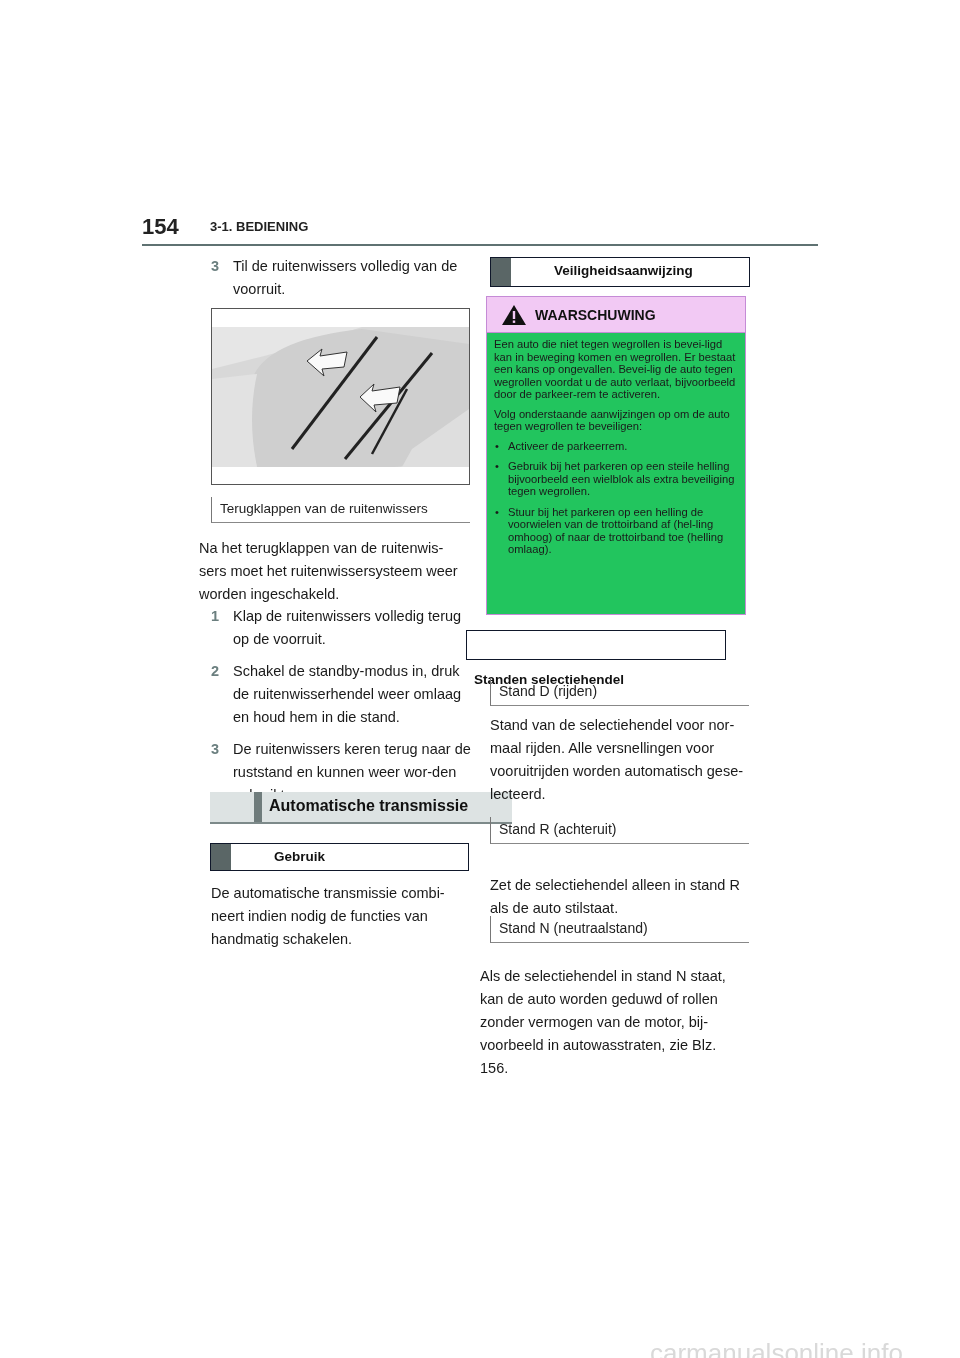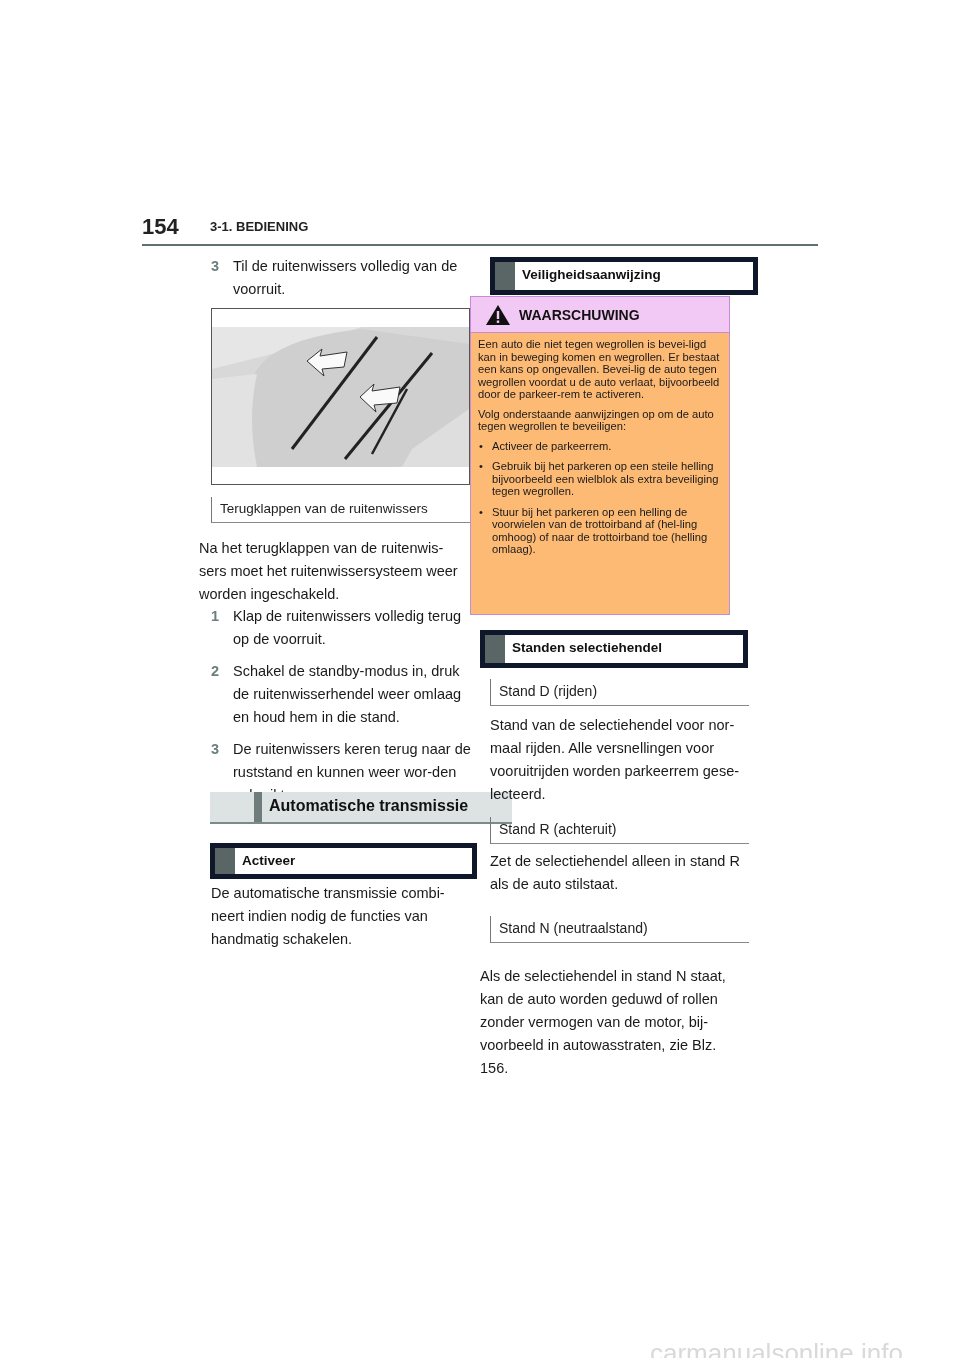--- a/index.html
+++ b/index.html
@@ -12,23 +12,23 @@
   .body-text { font-size:14.5px; line-height:23px; color:#1a1a1a; }
   .step { display:flex; }
   .step .num { width:22px; color:#6b7f7f; font-weight:bold; flex:none; }
   .figure { left:211px; top:308px; width:257px; height:175px; border:1px solid #555; background:#fff; }
   .caption-box { border-left:1px solid #777; border-bottom:1px solid #888; padding:4px 0 6px 8px; font-size:13.5px; color:#222; }
   .h-bar { display:flex; align-items:stretch; }
   .h-bar .blk { width:20px; background:#5a6666; flex:none; }
   .h2 { background:#dde3e3; border-bottom:2px solid #7d8a8a; height:30px;padding-left:44px; }
   .h2 .blk { width:8px; background:#6f7c7c; }
   .h2 .t { padding:5px 0 0 7px; font-size:16px; font-weight:bold; color:#111; }
-  .h3 { border:5px solid #0f172a; height:26px; background:#fff; }
+  .h3 { border:1px solid #0f172a; height:26px; background:#fff;gap:36px; }
   .h3 .t { padding:5px 0 0 7px; font-size:13.5px; font-weight:bold; color:#111; }
-  .warn { left:470px; top:296px; width:258px; height:317px; border:1.5px solid #c58bd6; background:#fdba74; }
+  .warn { left:486px; top:296px; width:258px; height:317px; border:1.5px solid #c58bd6; background:#22c55e; }
   .warn-head { height:35px; background:#f2c9f4; border-bottom:1px solid #c58bd6; display:flex; align-items:center; }
   .warn-head .t { font-size:14px; font-weight:bold; margin-left:8px; color:#111; }
   .warn-body { padding:5px 7px; font-size:11.2px; line-height:12.5px; color:#1a1a1a; }
   .warn-body p { margin:0 0 7px 0; }
   .warn-body ul { margin:0; padding:0; list-style:none; }
   .warn-body li { position:relative; padding-left:14px; margin-bottom:8px; }
   .warn-body li::before { content:"•"; position:absolute; left:1px; top:0; }
   .watermark { left:650px; top:1338px; font-size:26px; color:#d9d9d9; letter-spacing:0px; }
 </style>
 </head>
@@ -77,21 +77,21 @@
   </div>
 </div>
 
 <div class="abs h-bar h2" style="left:210px; top:792px; width:258px;">
   <span class="blk"></span>
   <span class="t">Automatische transmissie</span>
 </div>
 
 <div class="abs h-bar h3" style="left:210px; top:843px; width:257px;">
   <span class="blk"></span>
-  <span class="t">Activeer</span>
+  <span class="t">Gebruik</span>
 </div>
 
 <div class="abs body-text" style="left:211px; top:882px; width:260px;">De automatische transmissie combi-neert indien nodig de functies van handmatig schakelen.</div>
 
 <div class="abs h-bar h3" style="left:490px; top:257px; width:258px; height:28px;">
   <span class="blk"></span>
   <span class="t">Veiligheidsaanwijzing</span>
 </div>
 
 <div class="abs warn">
@@ -107,27 +107,27 @@
     <p>Een auto die niet tegen wegrollen is bevei-ligd kan in beweging komen en wegrollen. Er bestaat een kans op ongevallen. Bevei-lig de auto tegen wegrollen voordat u de auto verlaat, bijvoorbeeld door de parkeer-rem te activeren.</p>
     <p>Volg onderstaande aanwijzingen op om de auto tegen wegrollen te beveiligen:</p>
     <ul>
       <li>Activeer de parkeerrem.</li>
       <li>Gebruik bij het parkeren op een steile helling bijvoorbeeld een wielblok als extra beveiliging tegen wegrollen.</li>
       <li>Stuur bij het parkeren op een helling de voorwielen van de trottoirband af (hel-ling omhoog) of naar de trottoirband toe (helling omlaag).</li>
     </ul>
   </div>
 </div>
 
-<div class="abs h-bar h3" style="left:480px; top:630px; width:258px; height:28px;">
+<div class="abs h-bar h3" style="left:466px; top:630px; width:258px; height:28px;flex-direction:column;">
   <span class="blk"></span>
   <span class="t">Standen selectiehendel</span>
 </div>
 
 <div class="abs caption-box" style="left:490px; top:679px; width:250px; font-size:14px;">Stand D (rijden)</div>
-<div class="abs body-text" style="left:490px; top:714px; width:265px;">Stand van de selectiehendel voor nor-maal rijden. Alle versnellingen voor vooruitrijden worden parkeerrem gese-lecteerd.</div>
+<div class="abs body-text" style="left:490px; top:714px; width:265px;">Stand van de selectiehendel voor nor-maal rijden. Alle versnellingen voor vooruitrijden worden automatisch gese-lecteerd.</div>
 
 <div class="abs caption-box" style="left:490px; top:817px; width:250px; font-size:14px;">Stand R (achteruit)</div>
-<div class="abs body-text" style="left:490px; top:850px; width:265px;">Zet de selectiehendel alleen in stand R als de auto stilstaat.</div>
+<div class="abs body-text" style="left:490px; top:874px; width:265px;">Zet de selectiehendel alleen in stand R als de auto stilstaat.</div>
 
 <div class="abs caption-box" style="left:490px; top:916px; width:250px; font-size:14px;">Stand N (neutraalstand)</div>
 <div class="abs body-text" style="left:480px; top:950px; width:262px;margin-top:15px;">Als de selectiehendel in stand N staat, kan de auto worden geduwd of rollen zonder vermogen van de motor, bij-voorbeeld in autowasstraten, zie Blz. 156.</div>
 
 <div class="abs watermark">carmanualsonline.info</div>
 
 </body></html>

